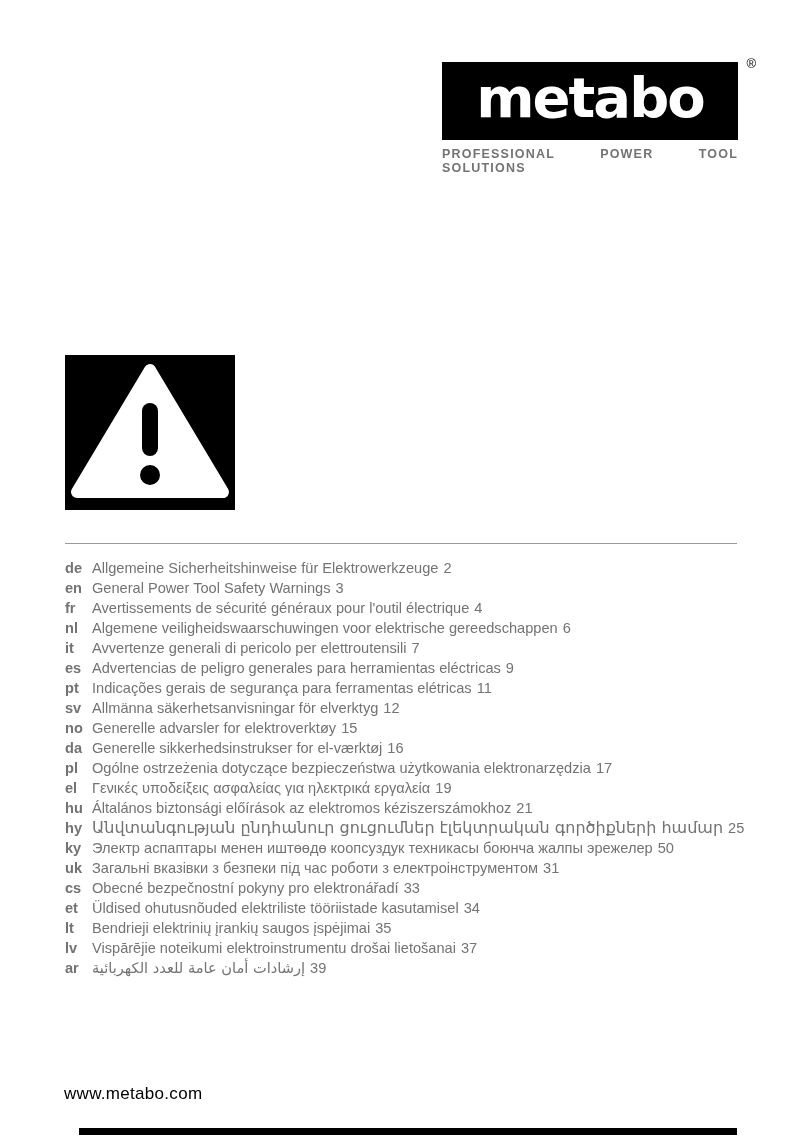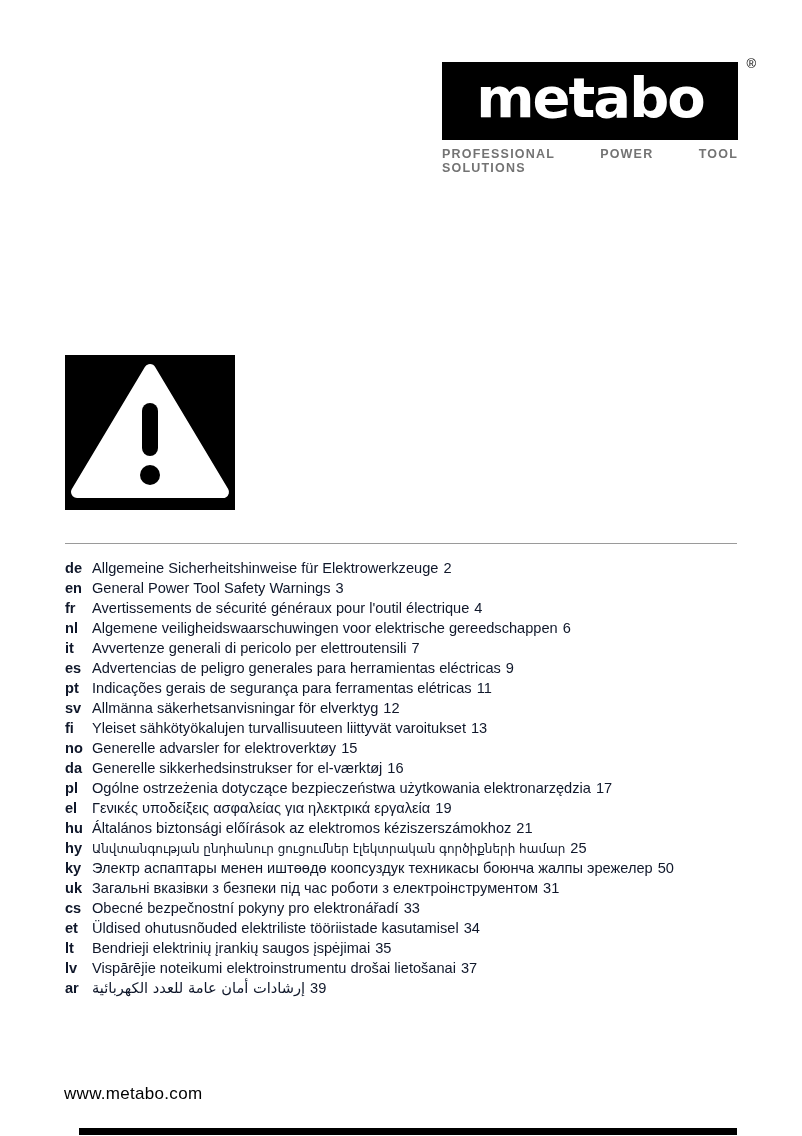--- a/index.html
+++ b/index.html
@@ -64,27 +64,27 @@
     border-top: 1px solid #9a9a9a;
   }
 
   
   .toc {
     position: absolute;
     left: 65px;
     right: 55px;
     top: 558px;
     font-size: 14.6px;
-    color: #0f172a;
+    color: #737373;
   }
   .toc-row { height: 20px; line-height: 20px; white-space: nowrap; }
   .toc-row .code { font-weight: bold; display: inline-block; min-width: 27px; }
   .toc-row .title { font-family: "Liberation Sans", "DejaVu Sans", sans-serif; }
   .toc-row .page { margin-left: 5px; }
-  .toc-row.small-title .title { font-size: 12px; font-family: "DejaVu Sans", sans-serif; }
+  .toc-row.small-title .title { font-size: 16px; font-family: "DejaVu Sans", sans-serif; }
   .toc-row .title.arabic { font-family: "DejaVu Sans", sans-serif; unicode-bidi: isolate; }
 
   
   .website {
     position: absolute;
     left: 64px;
     top: 1084px;
     font-size: 17px;
     letter-spacing: 0.3px;
     color: #000;
@@ -126,21 +126,20 @@
 
   <div class="toc" id="toc">
       <div class="toc-row"><span class="code">de</span><span class="title">Allgemeine Sicherheitshinweise für Elektrowerkzeuge</span><span class="page">2</span></div>
       <div class="toc-row"><span class="code">en</span><span class="title">General Power Tool Safety Warnings</span><span class="page">3</span></div>
       <div class="toc-row"><span class="code">fr</span><span class="title">Avertissements de sécurité généraux pour l'outil électrique</span><span class="page">4</span></div>
       <div class="toc-row"><span class="code">nl</span><span class="title">Algemene veiligheidswaarschuwingen voor elektrische gereedschappen</span><span class="page">6</span></div>
       <div class="toc-row"><span class="code">it</span><span class="title">Avvertenze generali di pericolo per elettroutensili</span><span class="page">7</span></div>
       <div class="toc-row"><span class="code">es</span><span class="title">Advertencias de peligro generales para herramientas eléctricas</span><span class="page">9</span></div>
       <div class="toc-row"><span class="code">pt</span><span class="title">Indicações gerais de segurança para ferramentas elétricas</span><span class="page">11</span></div>
       <div class="toc-row"><span class="code">sv</span><span class="title">Allmänna säkerhetsanvisningar för elverktyg</span><span class="page">12</span></div>
-      <div class="toc-row"><span class="code">fi</span><span class="title">Yleiset sähkötyökalujen turvallisuuteen liittyvät varoitukset</span><span class="page">13</span></div>
       <div class="toc-row"><span class="code">no</span><span class="title">Generelle advarsler for elektroverktøy</span><span class="page">15</span></div>
       <div class="toc-row"><span class="code">da</span><span class="title">Generelle sikkerhedsinstrukser for el-værktøj</span><span class="page">16</span></div>
       <div class="toc-row"><span class="code">pl</span><span class="title">Ogólne ostrzeżenia dotyczące bezpieczeństwa użytkowania elektronarzędzia</span><span class="page">17</span></div>
       <div class="toc-row"><span class="code">el</span><span class="title">Γενικές υποδείξεις ασφαλείας για ηλεκτρικά εργαλεία</span><span class="page">19</span></div>
       <div class="toc-row"><span class="code">hu</span><span class="title">Általános biztonsági előírások az elektromos kéziszerszámokhoz</span><span class="page">21</span></div>
       <div class="toc-row small-title"><span class="code">hy</span><span class="title">Անվտանգության ընդհանուր ցուցումներ էլեկտրական գործիքների համար</span><span class="page">25</span></div>
       <div class="toc-row"><span class="code">ky</span><span class="title">Электр аспаптары менен иштөөдө коопсуздук техникасы боюнча жалпы эрежелер</span><span class="page">50</span></div>
       <div class="toc-row"><span class="code">uk</span><span class="title">Загальні вказівки з безпеки під час роботи з електроінструментом</span><span class="page">31</span></div>
       <div class="toc-row"><span class="code">cs</span><span class="title">Obecné bezpečnostní pokyny pro elektronářadí</span><span class="page">33</span></div>
       <div class="toc-row"><span class="code">et</span><span class="title">Üldised ohutusnõuded elektriliste tööriistade kasutamisel</span><span class="page">34</span></div>

